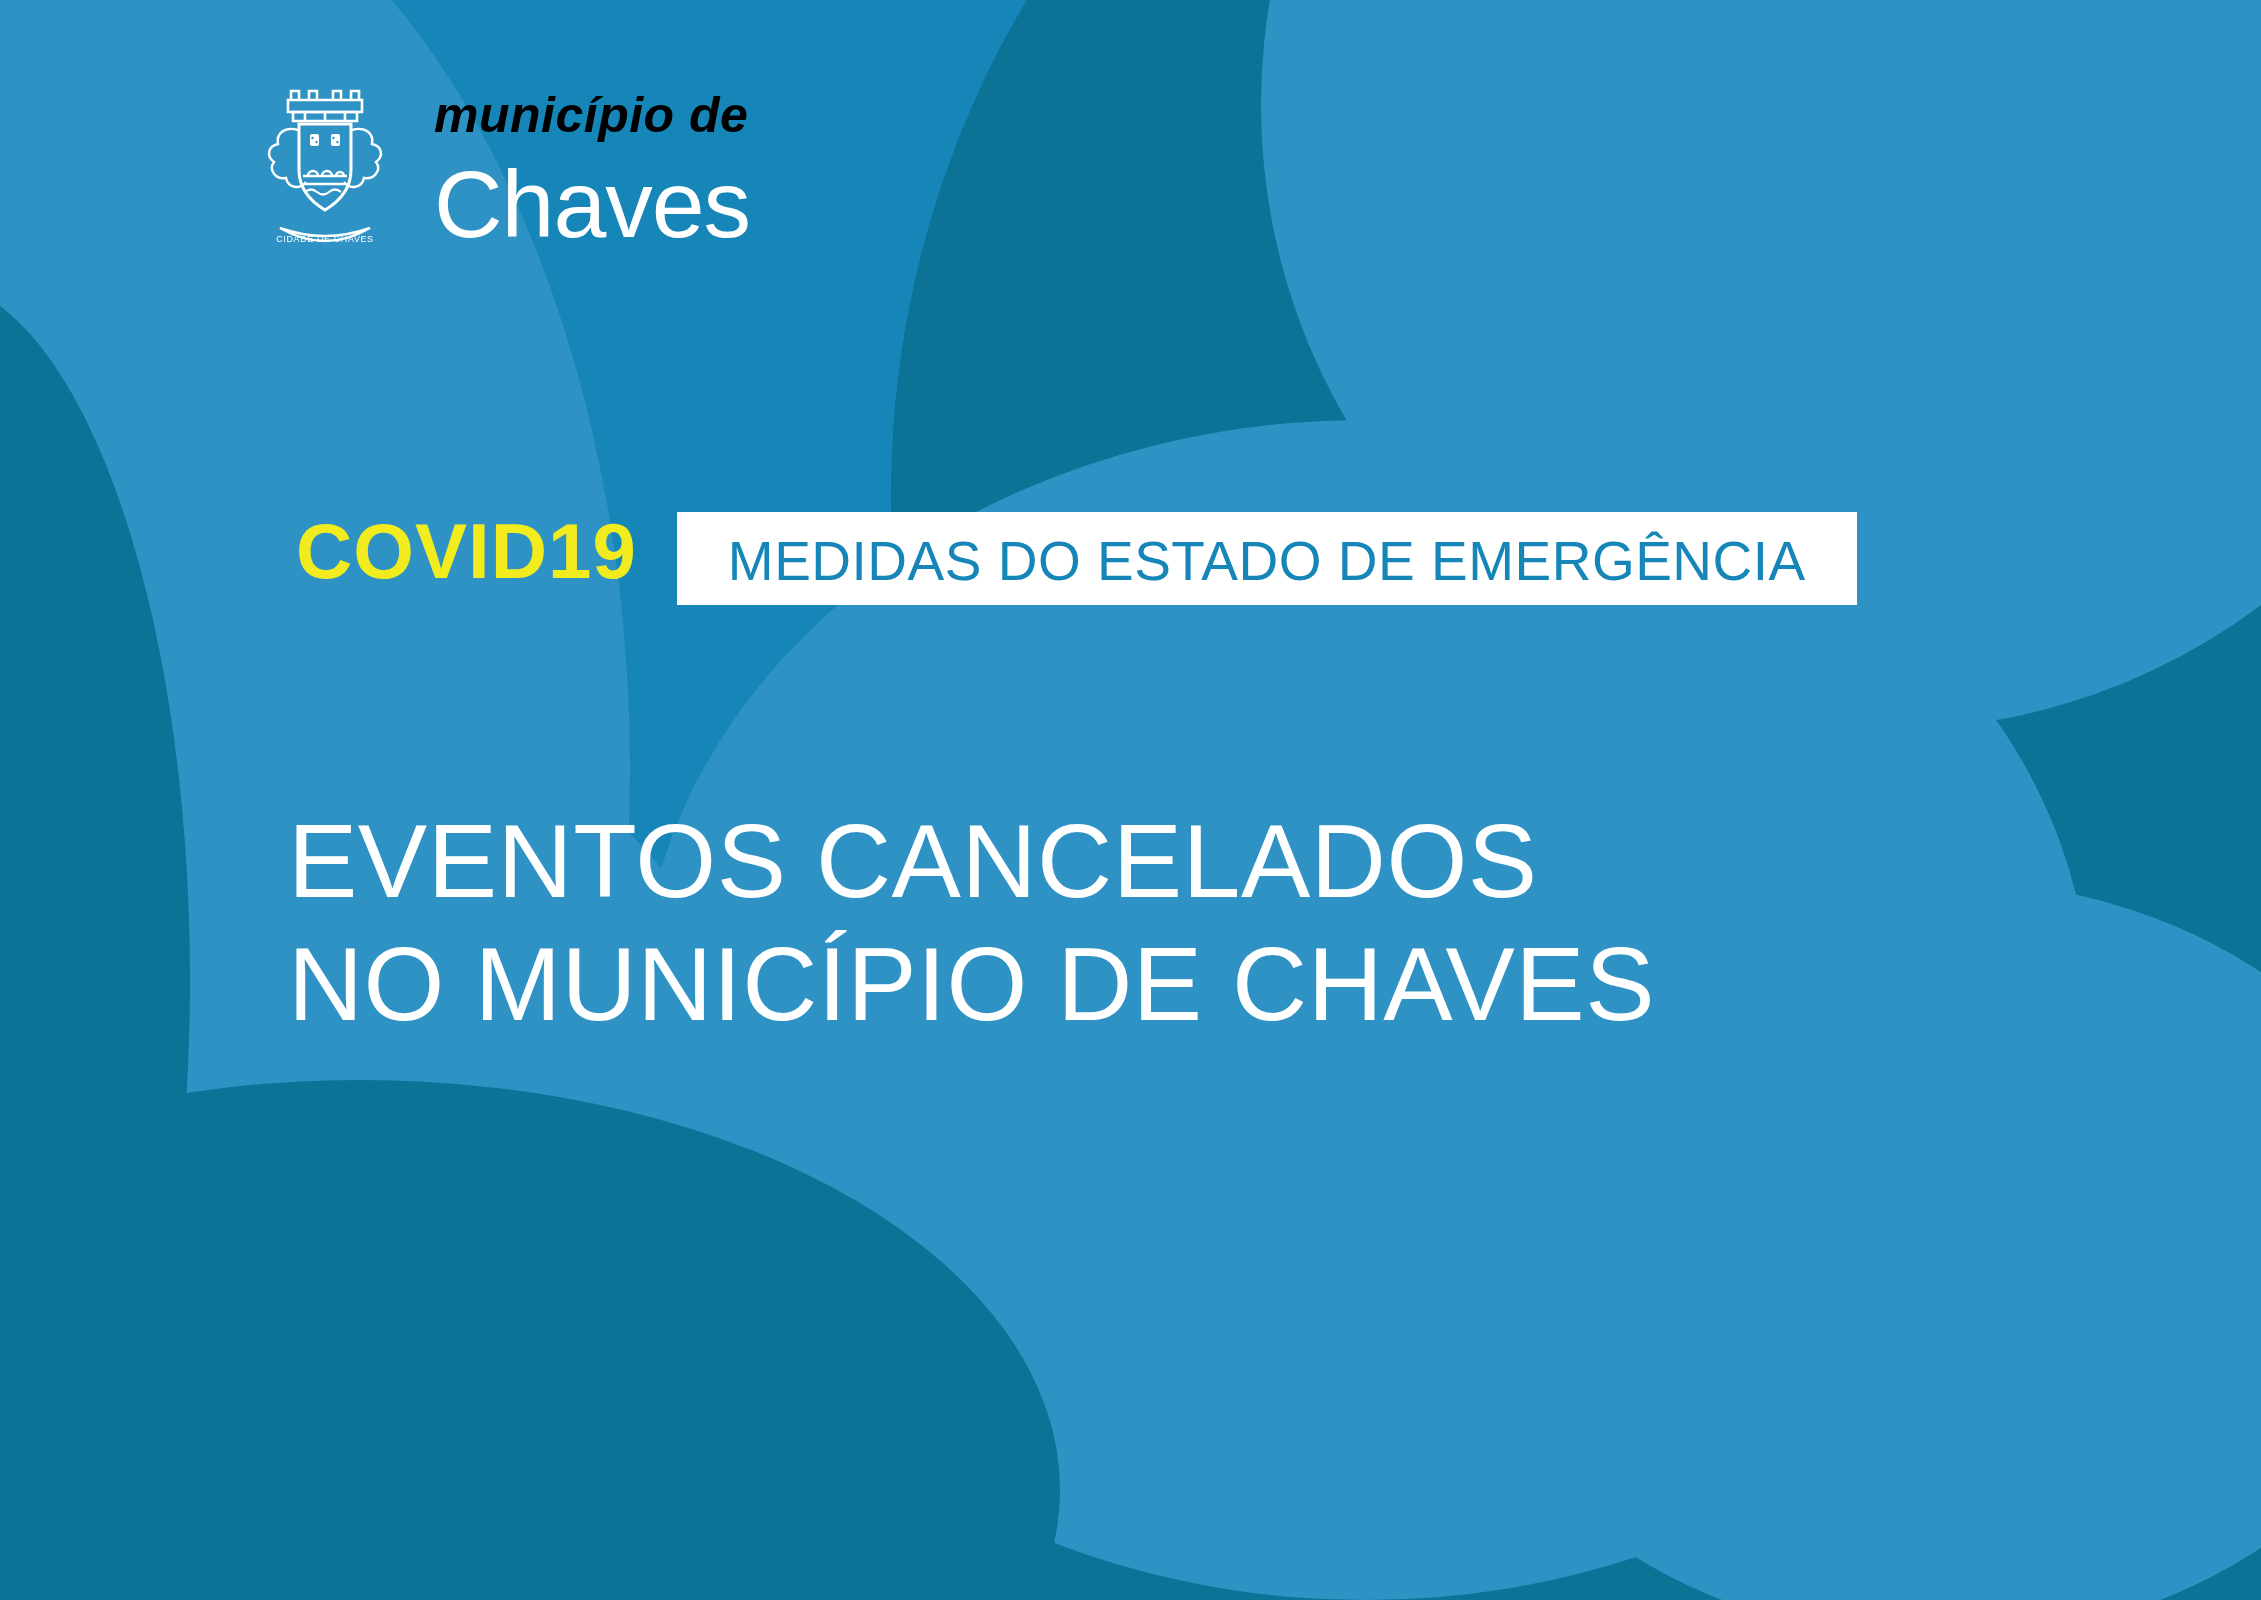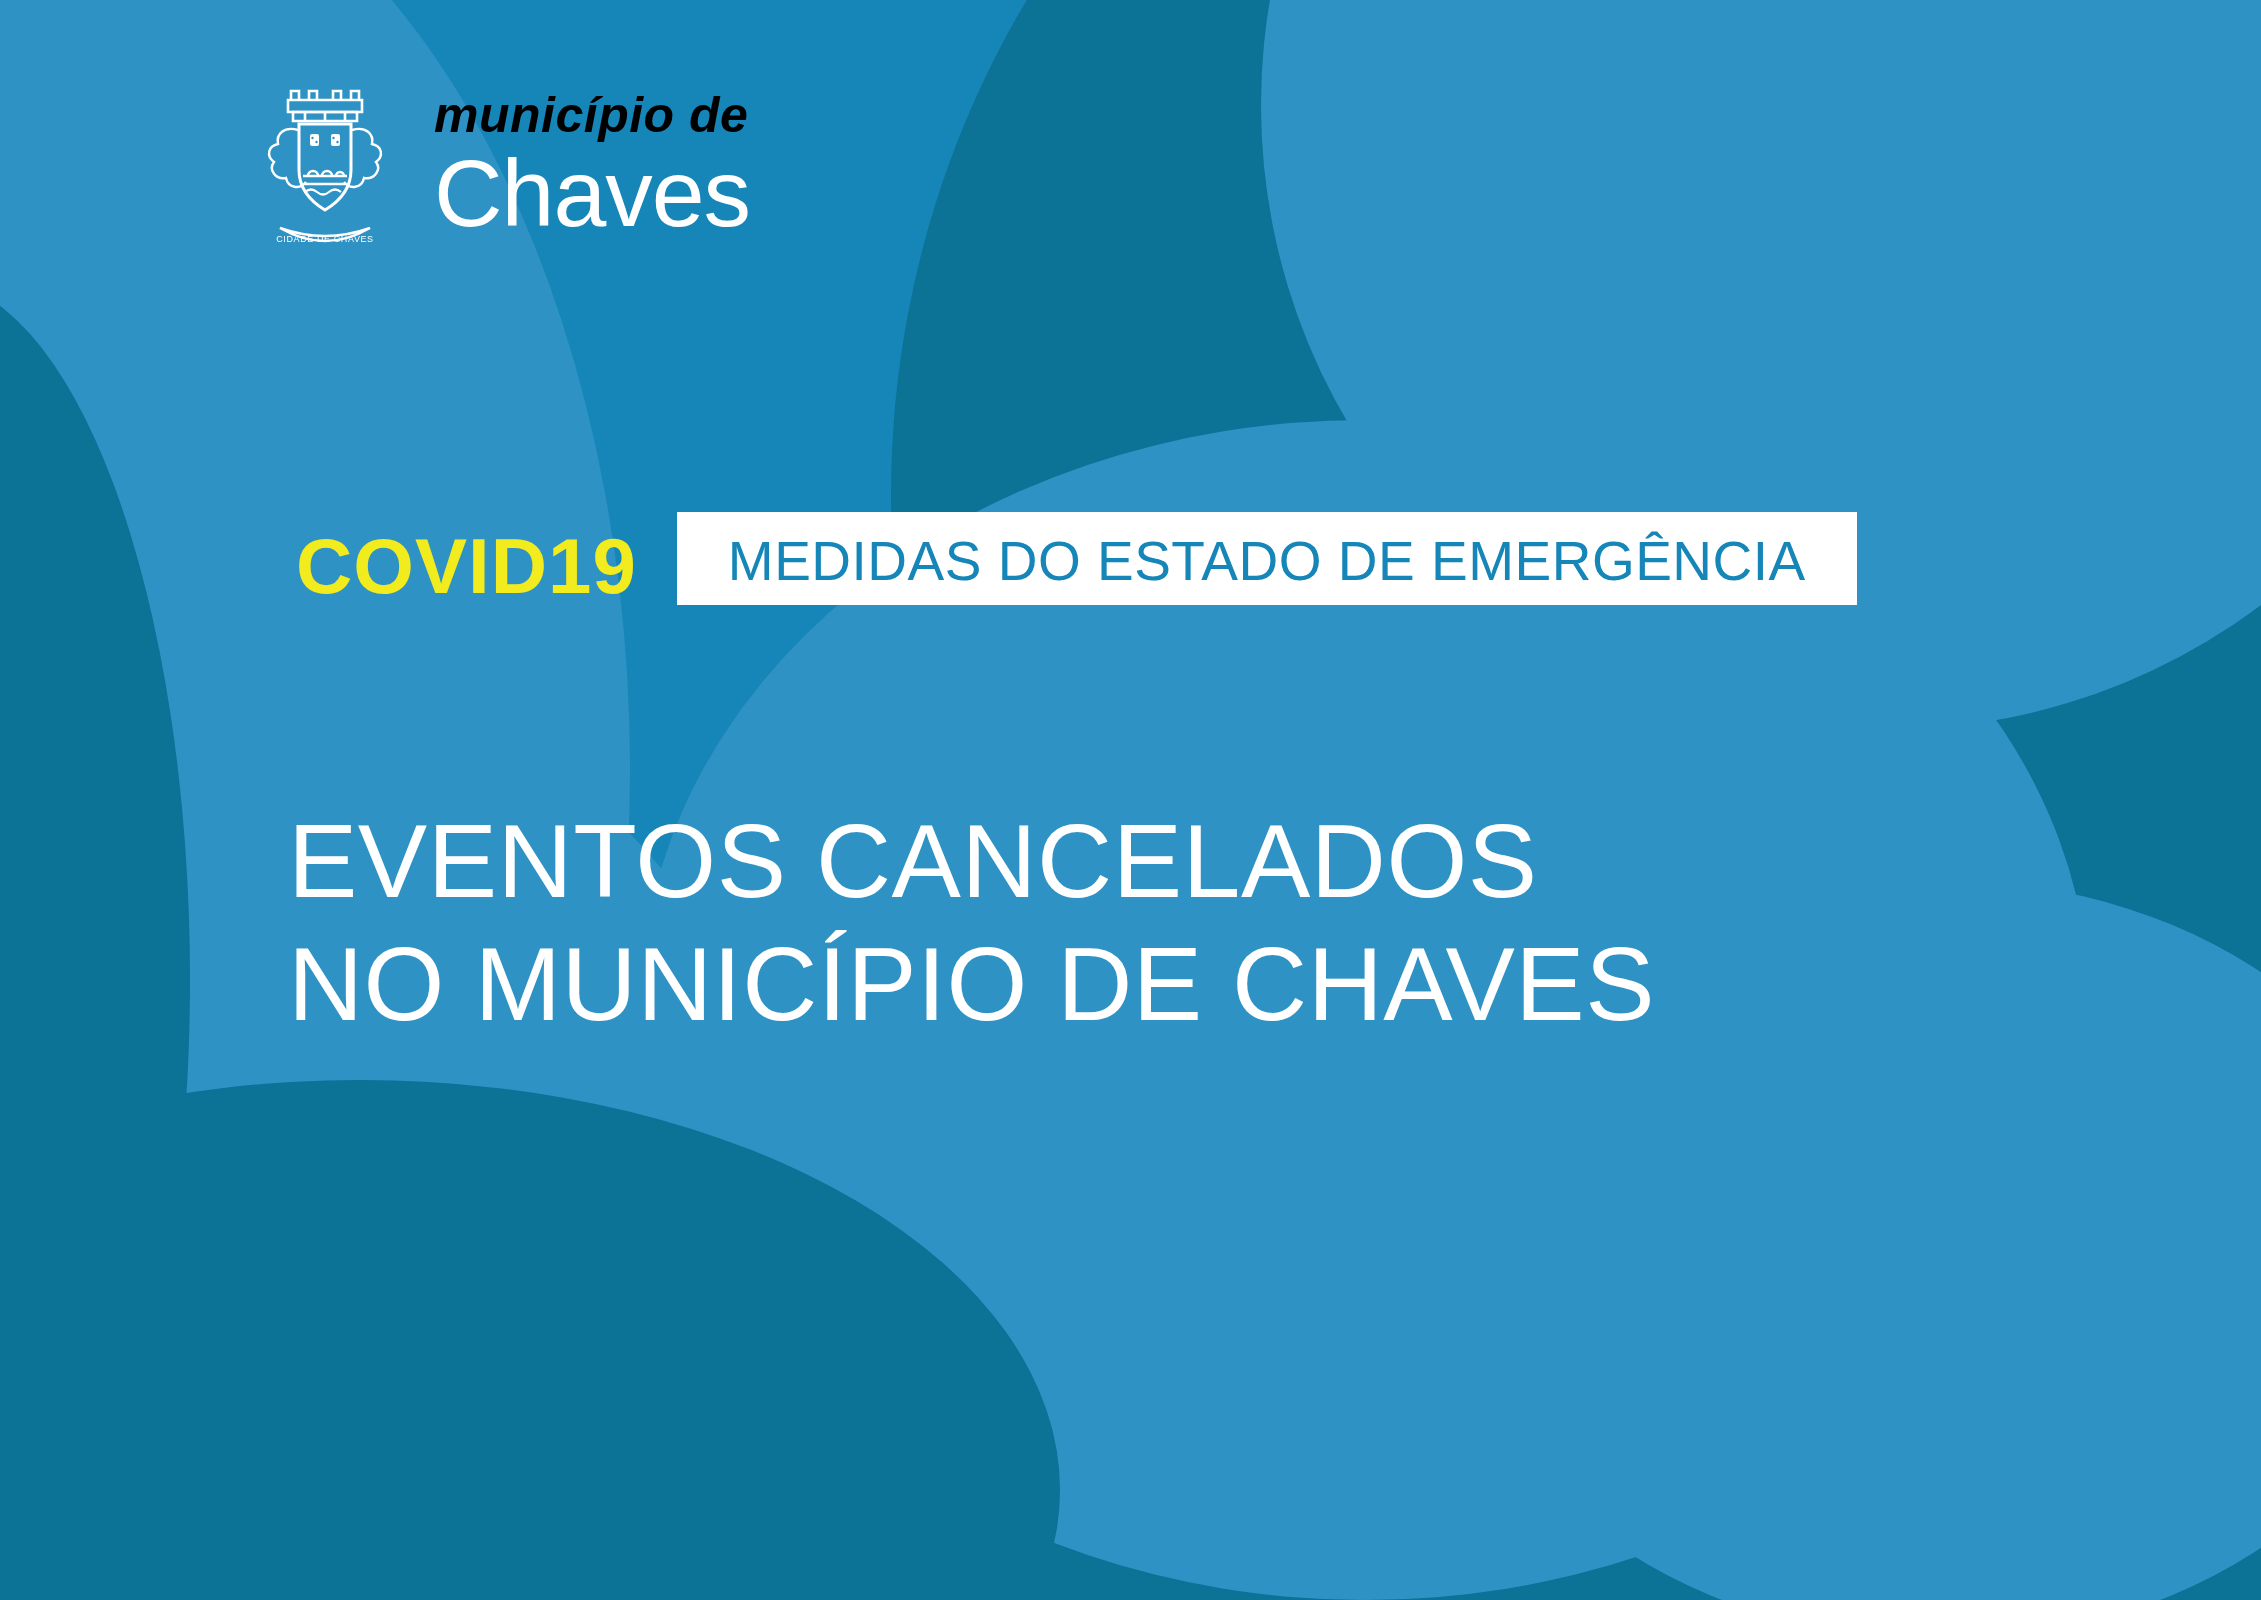--- a/index.html
+++ b/index.html
@@ -121,31 +121,31 @@
     font-style: italic;
     letter-spacing: 0.5px;
     line-height: 1;
     font-weight: 700;
   }
   #logo-line2 {
     color: #ffffff;
     font-size: 95px;
     line-height: 1.05;
     font-weight: 400;
-    margin-top: 4px;
+    margin-top: 15px;
     letter-spacing: -1px;
   }
 
   
   #covid-band {
     position: absolute;
     left: 296px;
     top: 512px;
     display: flex;
-    align-items: flex-end;
+    align-items: flex-start;
     gap: 40px;
   }
   #covid-tag {
     color: #f2ec1e;
     font-size: 78px;
     font-weight: 700;
     letter-spacing: 1px;
     line-height: 1;
     white-space: nowrap;
   }

